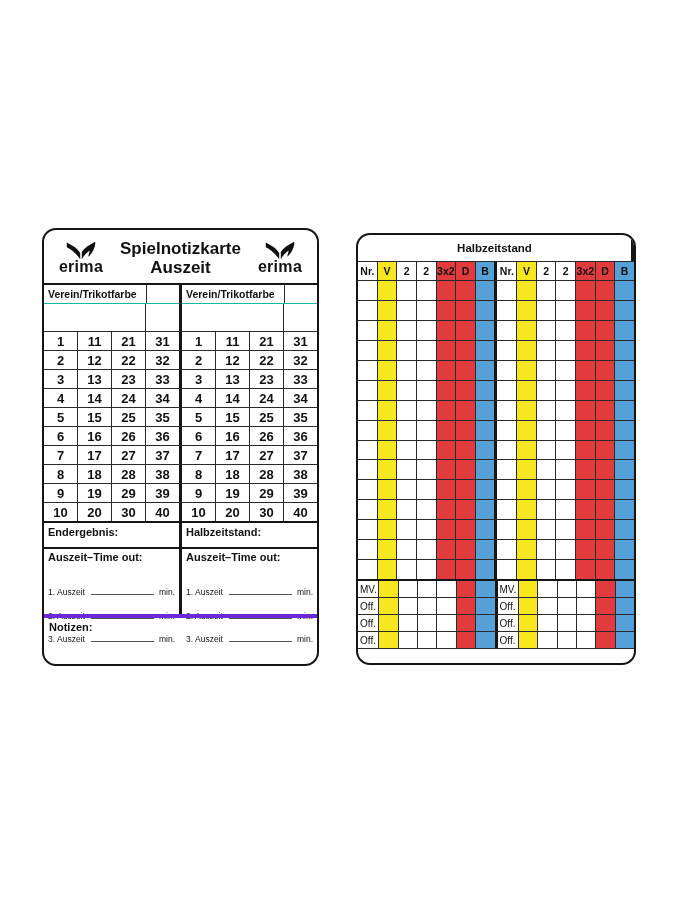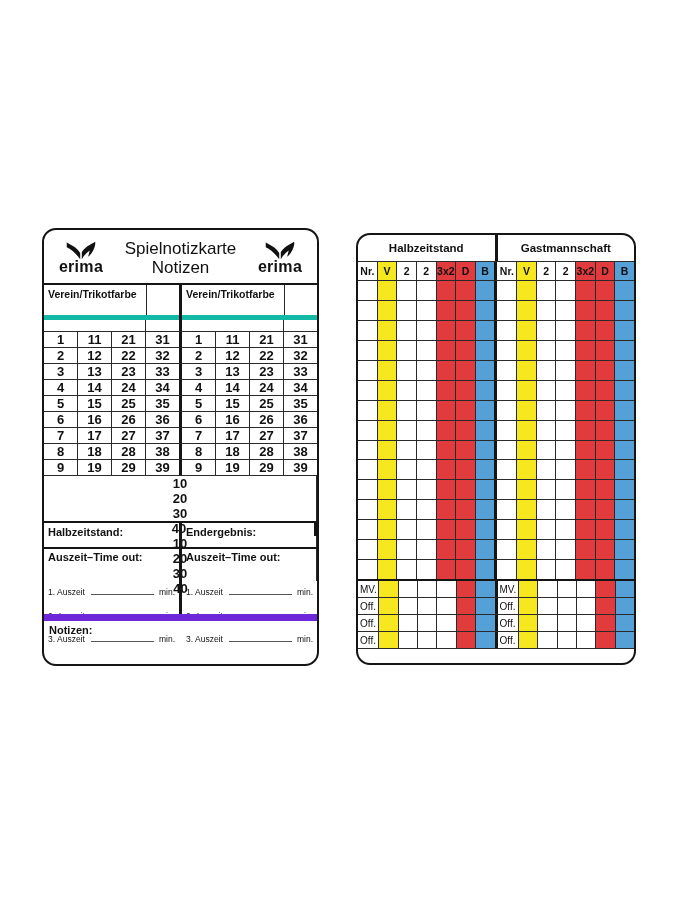--- a/index.html
+++ b/index.html
@@ -11,49 +11,49 @@
   #rightCard{left:356px;top:233px;width:280px;height:432px;}
 
   .half{flex:1 1 0;min-width:0;box-sizing:border-box;}
   .half + .half{border-left:3px solid #151515;}
 
   
   .lc-header{height:53px;display:flex;align-items:center;padding:2px 6px 0 6px;box-sizing:border-box;}
   .brand{width:62px;display:flex;flex-direction:column;align-items:center;justify-content:center;line-height:1;}
   .brand svg{display:block;}
   .brand-word{font-weight:bold;font-size:16px;letter-spacing:0.3px;margin-top:-1px;}
-  .lc-title{flex:1;text-align:center;font-weight:normal;font-size:17px;line-height:19px;}
+  .lc-title{flex:1;text-align:center;font-weight:bold;font-size:17px;line-height:19px;}
 
   .lc-club{display:flex;border-top:2px solid #151515;height:48px;box-sizing:border-box;}
-  .club-row1{height:35px;display:flex;border-bottom:5px solid #14b8a6;box-sizing:border-box;}
+  .club-row1{height:19px;display:flex;border-bottom:1px solid #14b8a6;box-sizing:border-box;}
   .club-label{flex:3;font-weight:bold;font-size:10.5px;padding:3px 0 0 4px;white-space:nowrap;overflow:hidden;}
   .club-narrow{flex:1;border-left:1px solid #2a2a2a;}
   .club-row2{height:28px;display:flex;box-sizing:border-box;}
   .club-blank{flex:3;}
 
   .lc-grid{height:190px;display:flex;flex-direction:column;border-top:1px solid #2a2a2a;box-sizing:border-box;}
   .lc-row{flex:1;display:flex;border-bottom:1px solid #2a2a2a;box-sizing:border-box;}
-  .lc-row:last-child{border-bottom:none;flex-direction:column;}
+  .lc-row:last-child{border-bottom:none;}
   .lc-cell{flex:1;display:flex;align-items:center;justify-content:center;
            font-weight:bold;font-size:13px;border-right:1px solid #2a2a2a;box-sizing:border-box;}
   .lc-cell.mid{border-right:3px solid #151515;}
   .lc-cell:last-child{border-right:none;}
 
   .lc-results{height:26px;display:flex;border-top:2px solid #151515;box-sizing:border-box;}
   .res-half{font-weight:bold;font-size:11px;padding:3px 0 0 4px;}
 
   .lc-timeout{height:67px;display:flex;border-top:2px solid #151515;box-sizing:border-box;}
   .to-half{padding:2px 4px 0 4px;display:flex;flex-direction:column;}
   .to-head{font-weight:bold;font-size:11px;margin-bottom:16px;}
   .to-line{display:flex;align-items:flex-end;font-size:8.5px;margin-bottom:5.5px;}
   .to-lab{white-space:nowrap;margin-top:8px;}
   .writeline{flex:1;border-bottom:1px solid #555;margin:0 5px 2px 6px;height:8px;}
   .to-suf{white-space:nowrap;}
 
-  .lc-notes{flex:1;border-top:7px solid #6d28d9;}
+  .lc-notes{flex:1;border-top:4px solid #6d28d9;}
   .notes-label{font-weight:bold;font-size:11px;padding:3px 0 0 5px;}
 
   
   .rc-titles{height:26px;display:flex;box-sizing:border-box;}
   .rc-title{flex:1;display:flex;align-items:center;justify-content:center;
             font-weight:bold;font-size:11.5px;box-sizing:border-box;}
   .rc-title:first-child{border-right:3px solid #151515;}
 
   .rc-header{height:20px;display:flex;border-top:1px solid #2a2a2a;border-bottom:1px solid #2a2a2a;box-sizing:border-box;}
   .rc-cell{flex:1;display:flex;align-items:center;justify-content:center;
@@ -81,21 +81,21 @@
     <div class="lc-header">
       <div class="brand">
         <svg width="32" height="19" viewBox="0 0 40 24">
           <path d="M2 2 C10 6 16 10 19 15 L19 23 C14 16 8 11 2 8 Z" fill="#111"></path>
           <path d="M38 1 C30 5 24 9 21 14 L21 23 C24 18 27 15 31 12 L29 20 C34 16 37 10 38 4 Z" fill="#111"></path>
         </svg>
         <div class="brand-word">erima</div>
       </div>
       <div class="lc-title">
         <div>Spielnotizkarte</div>
-        <div>Notizen</div>
+        <div>Auszeit</div>
       </div>
       <div class="brand">
         <svg width="32" height="19" viewBox="0 0 40 24">
           <path d="M2 2 C10 6 16 10 19 15 L19 23 C14 16 8 11 2 8 Z" fill="#111"></path>
           <path d="M38 1 C30 5 24 9 21 14 L21 23 C24 18 27 15 31 12 L29 20 C34 16 37 10 38 4 Z" fill="#111"></path>
         </svg>
         <div class="brand-word">erima</div>
       </div>
     </div>
 
@@ -219,22 +219,22 @@
           <div class="lc-cell">30</div>
           <div class="lc-cell mid">40</div>
           <div class="lc-cell">10</div>
           <div class="lc-cell">20</div>
           <div class="lc-cell">30</div>
           <div class="lc-cell">40</div>
         </div>
       </div>
 
     <div class="lc-results">
+      <div class="half res-half">Endergebnis:</div>
       <div class="half res-half">Halbzeitstand:</div>
-      <div class="half res-half">Endergebnis:</div>
     </div>
 
     <div class="lc-timeout">
       <div class="half to-half">
         <div class="to-head">Auszeit–Time out:</div>
         <div class="to-lines">
             <div class="to-line">
               <div class="to-lab">1. Auszeit</div>
               <div class="writeline"></div>
               <div class="to-suf">min.</div>
@@ -274,21 +274,20 @@
     </div>
 
     <div class="lc-notes">
       <div class="notes-label">Notizen:</div>
     </div>
   </div>
 
   <div class="card" id="rightCard">
     <div class="rc-titles">
       <div class="rc-title">Halbzeitstand</div>
-      <div class="rc-title">Gastmannschaft</div>
     </div>
     <div class="rc-header" id="rcHeader">
         <div class="rc-row" style="flex: 1 1 0%;">
           <div class="rc-cell rc-hcell">Nr.</div>
           <div class="rc-cell rc-hcell" style="background: rgb(246, 231, 30);">V</div>
           <div class="rc-cell rc-hcell">2</div>
           <div class="rc-cell rc-hcell">2</div>
           <div class="rc-cell rc-hcell" style="background: rgb(226, 59, 61);">3x2</div>
           <div class="rc-cell rc-hcell" style="background: rgb(226, 59, 61);">D</div>
           <div class="rc-cell mid rc-hcell" style="background: rgb(85, 160, 214);">B</div>

